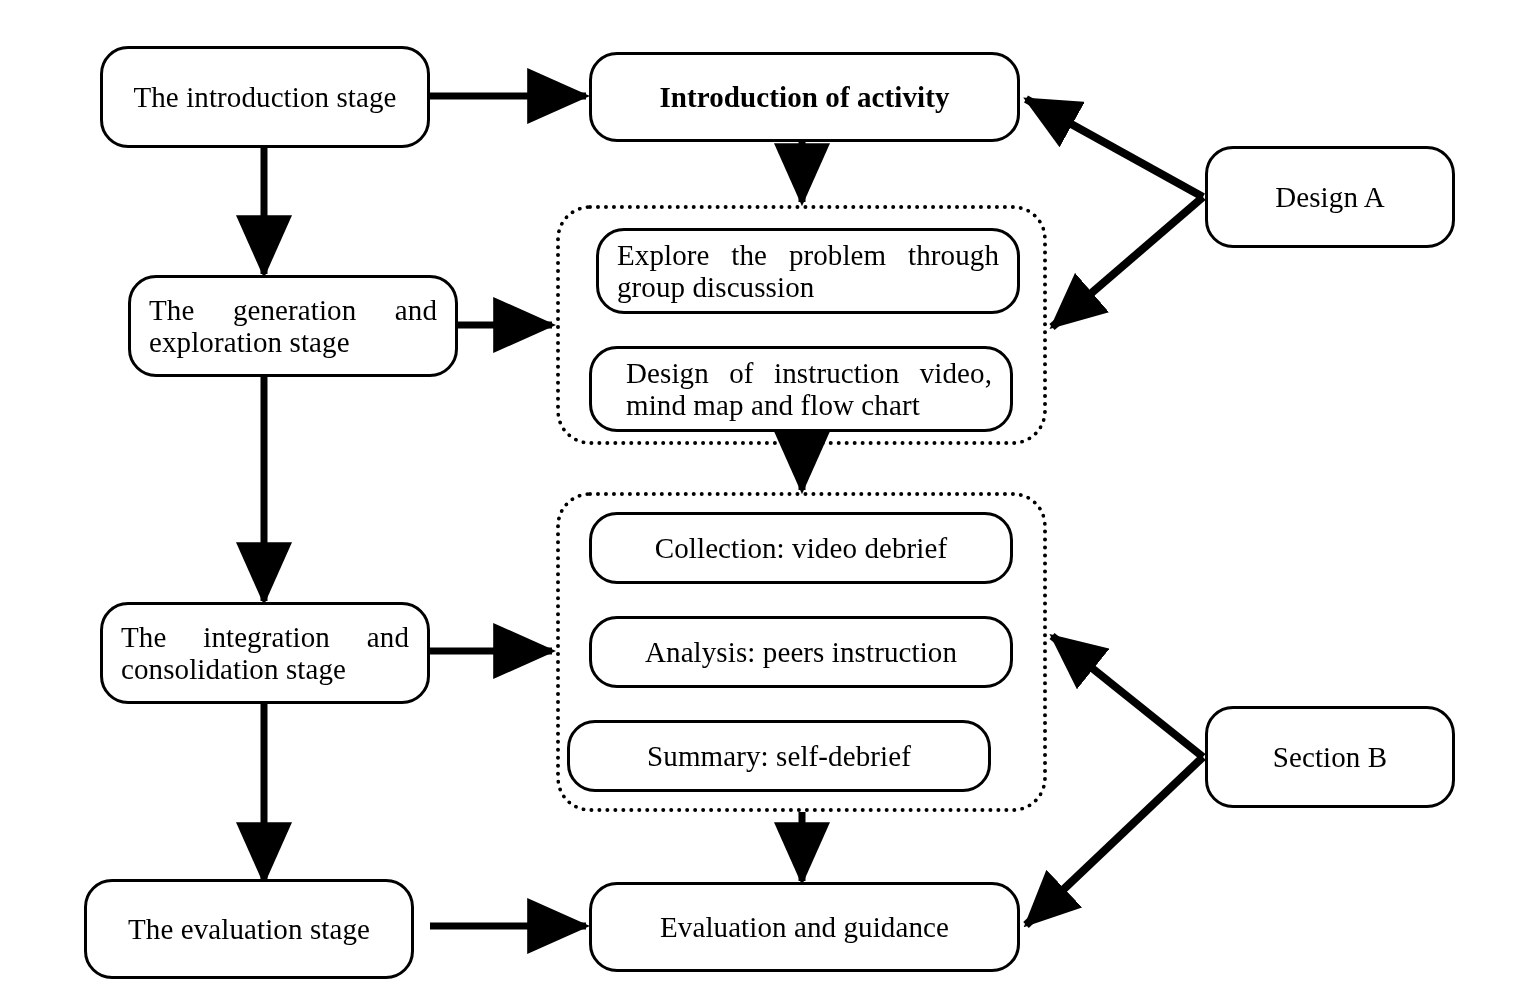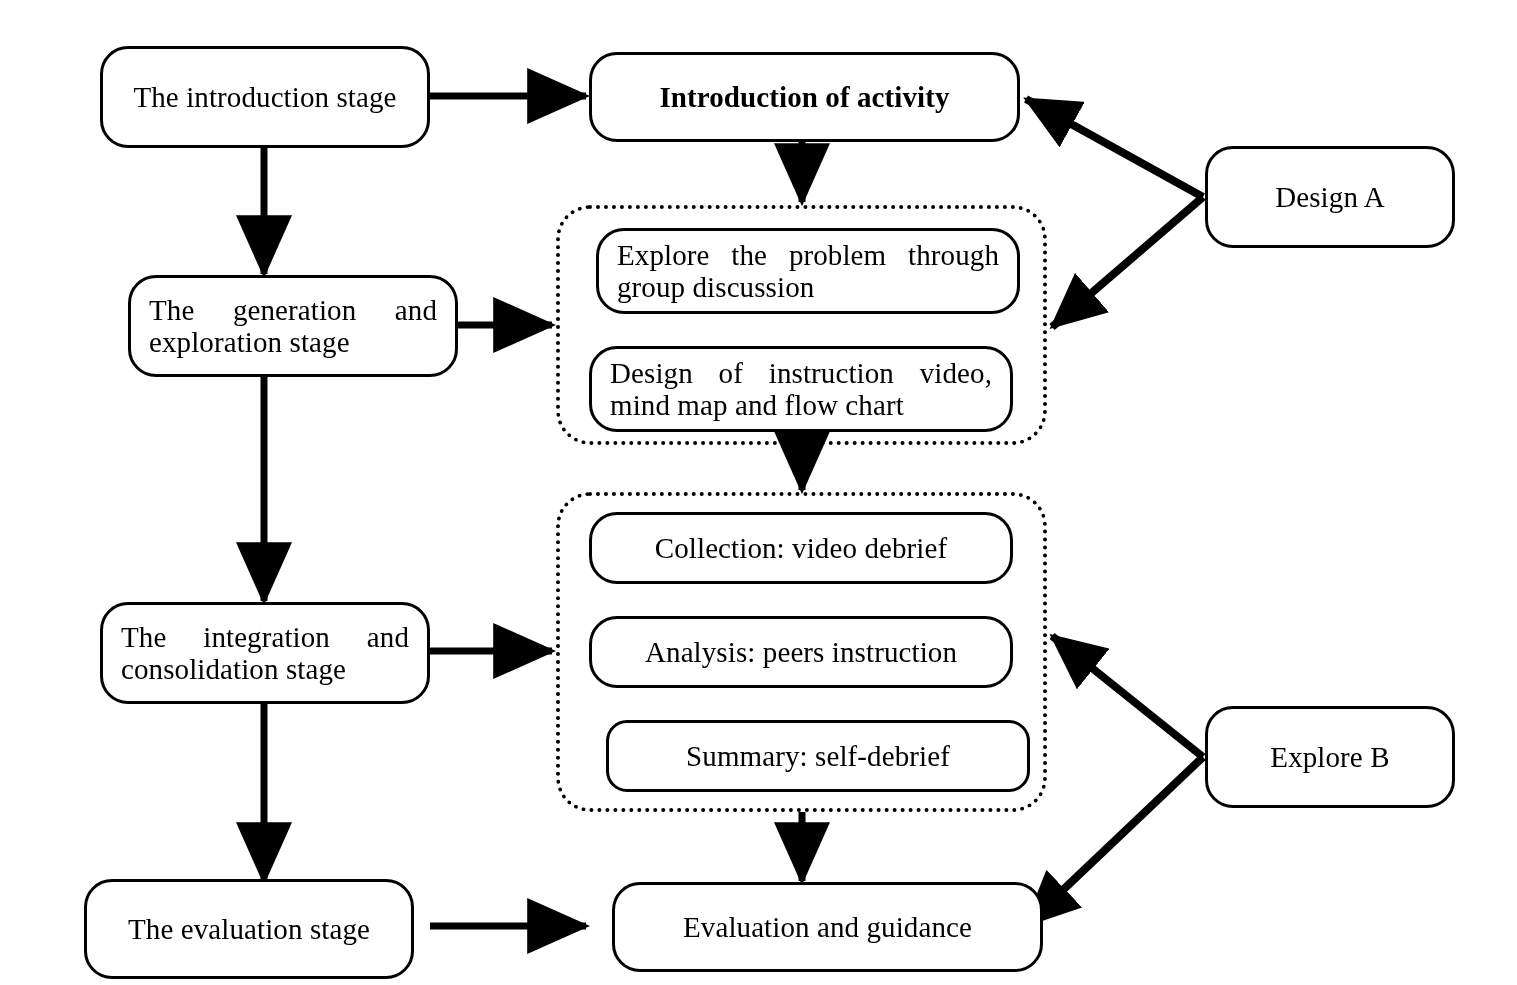--- a/index.html
+++ b/index.html
@@ -125,41 +125,41 @@
   </div>
 
   <div class="node" style="left:589px; top:52px; width:431px; height:90px;font-weight:bold;">
     <span class="label center">Introduction of activity</span>
   </div>
 
   <div class="node" style="left:596px; top:228px; width:424px; height:86px;">
     <span class="label justify">Explore the problem through group discussion</span>
   </div>
 
-  <div class="node" style="left:589px; top:346px; width:424px; height:86px;">
+  <div class="node" style="left:589px; top:346px; width:424px; height:86px;padding-left:16px;">
     <span class="label justify">Design of instruction video, mind map and flow chart</span>
   </div>
 
   <div class="node" style="left:589px; top:512px; width:424px; height:72px;">
     <span class="label center">Collection: video debrief</span>
   </div>
 
   <div class="node" style="left:589px; top:616px; width:424px; height:72px;">
     <span class="label center">Analysis: peers instruction</span>
   </div>
 
-  <div class="node" style="left:606px; top:720px; width:424px; height:72px;border-radius:21px;">
+  <div class="node" style="left:567px; top:720px; width:424px; height:72px;">
     <span class="label center">Summary: self-debrief</span>
   </div>
 
-  <div class="node" style="left:612px; top:882px; width:431px; height:90px;">
+  <div class="node" style="left:589px; top:882px; width:431px; height:90px;">
     <span class="label center">Evaluation and guidance</span>
   </div>
 
   <div class="node" style="left:1205px; top:146px; width:250px; height:102px;">
     <span class="label center">Design A</span>
   </div>
 
   <div class="node" style="left:1205px; top:706px; width:250px; height:102px;">
-    <span class="label center">Explore B</span>
+    <span class="label center">Section B</span>
   </div>
 
 </div>
 
 </body></html>

